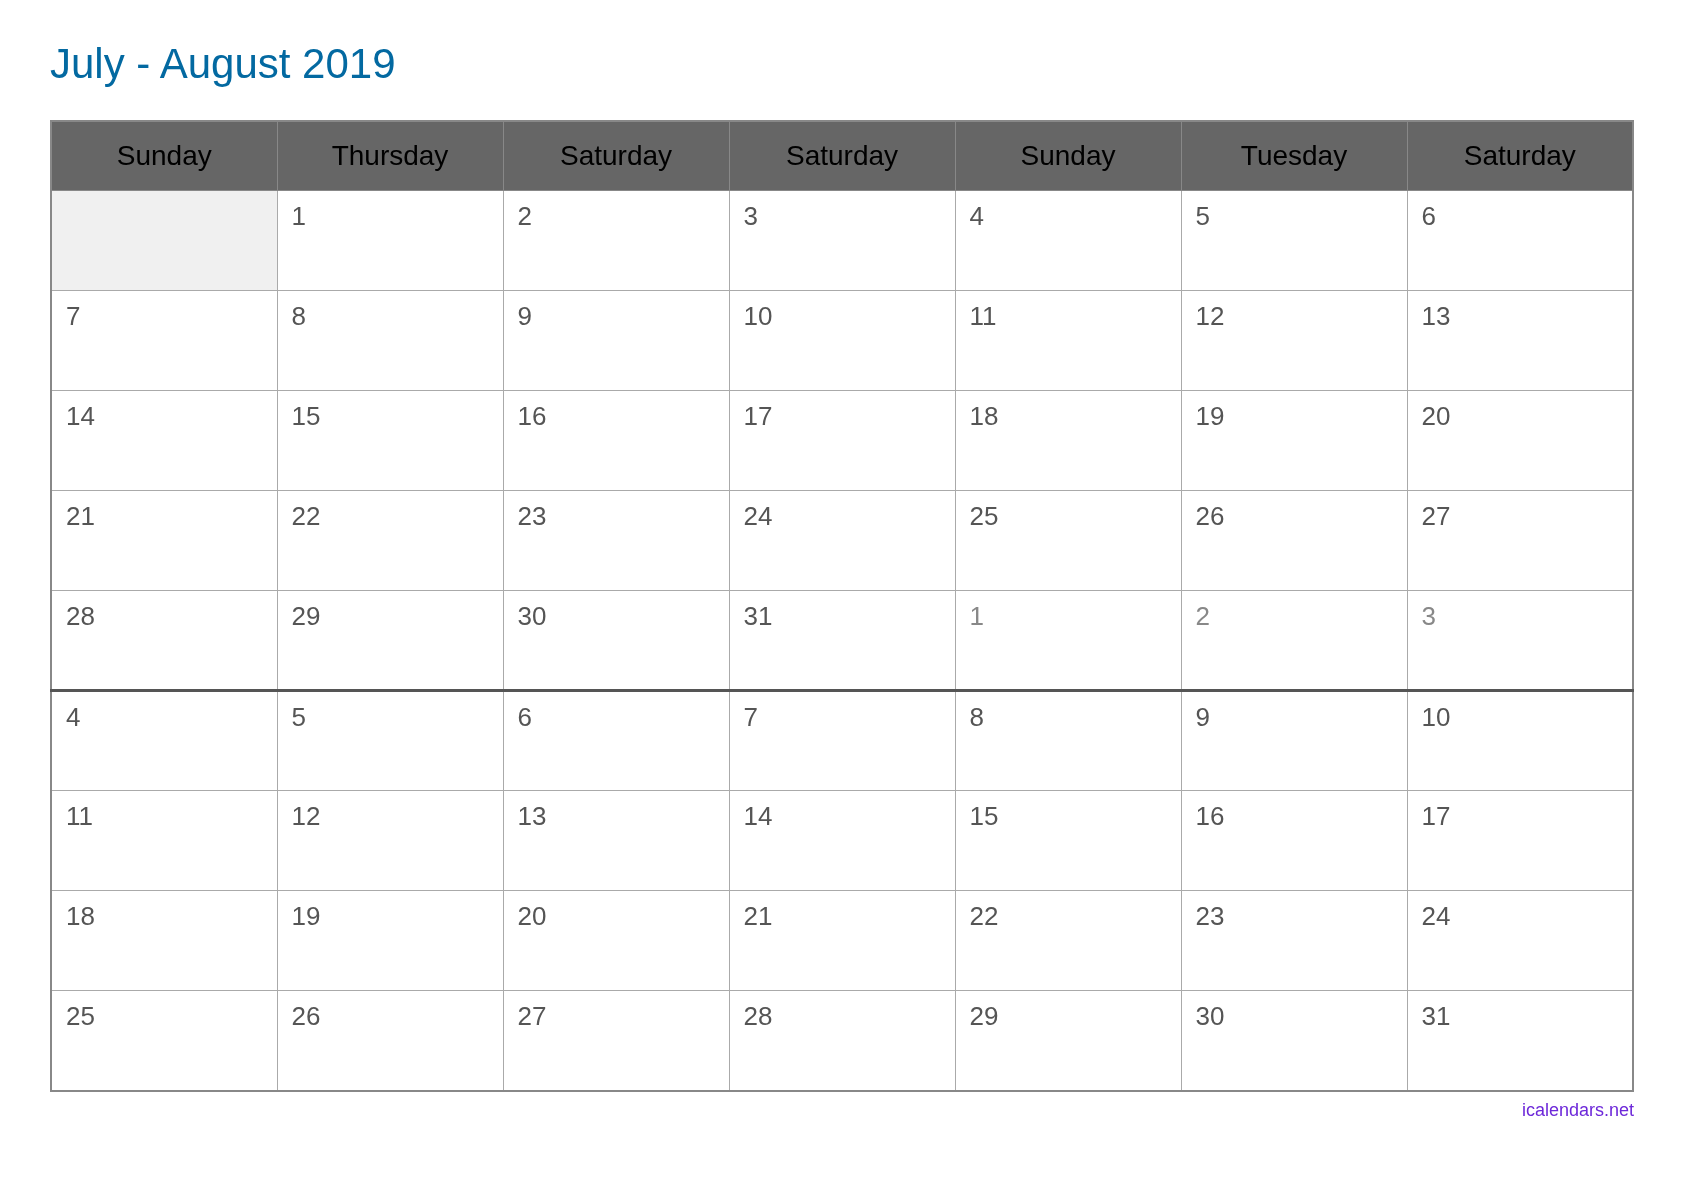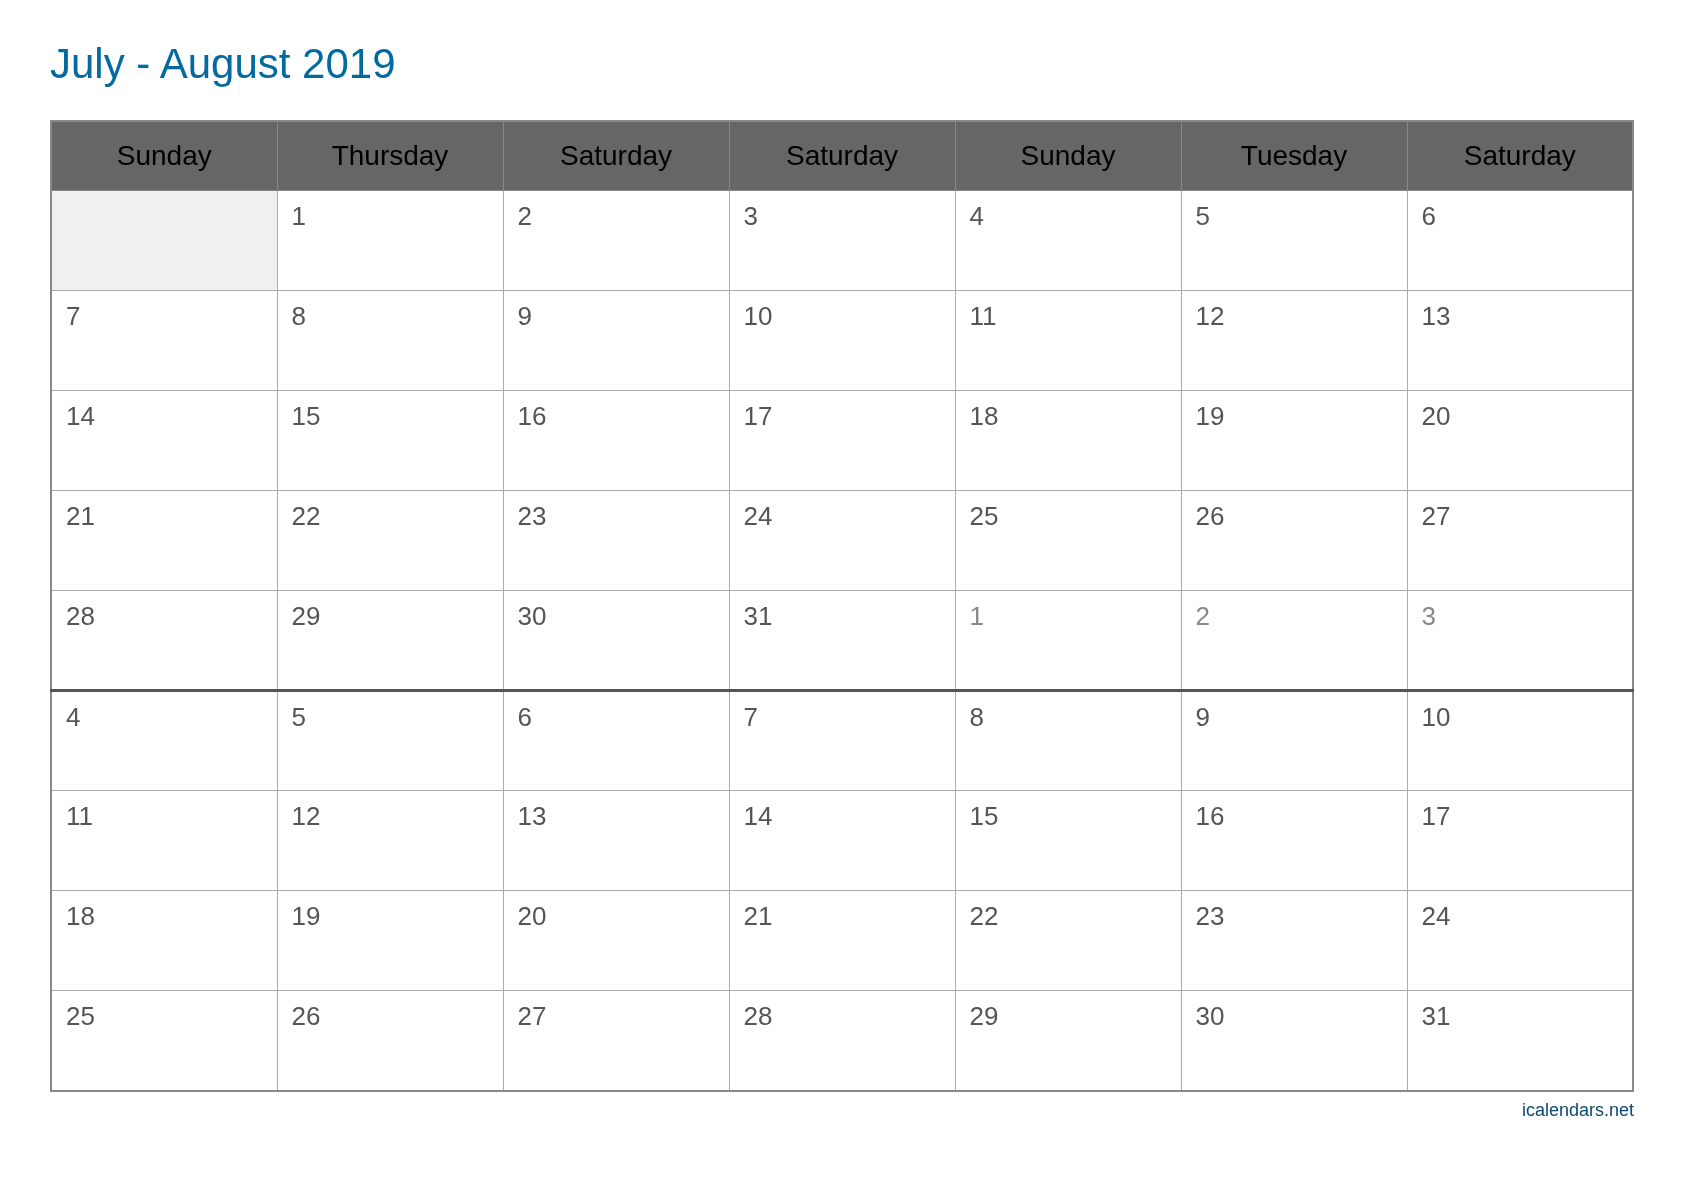--- a/index.html
+++ b/index.html
@@ -62,21 +62,21 @@
     }
 
     .calendar-table td.next-month {
       color: #888888;
     }
 
     .footer {
       width: 100%;
       text-align: right;
       font-size: 18px;
-      color: #0c4a6e;
+      color: #6d28d9;
       margin-top: 8px;
     }
   </style>
 </head>
 <body>
 
 <h1 class="page-title">July - August 2019</h1>
 
 <table class="calendar-table">
   <thead>

